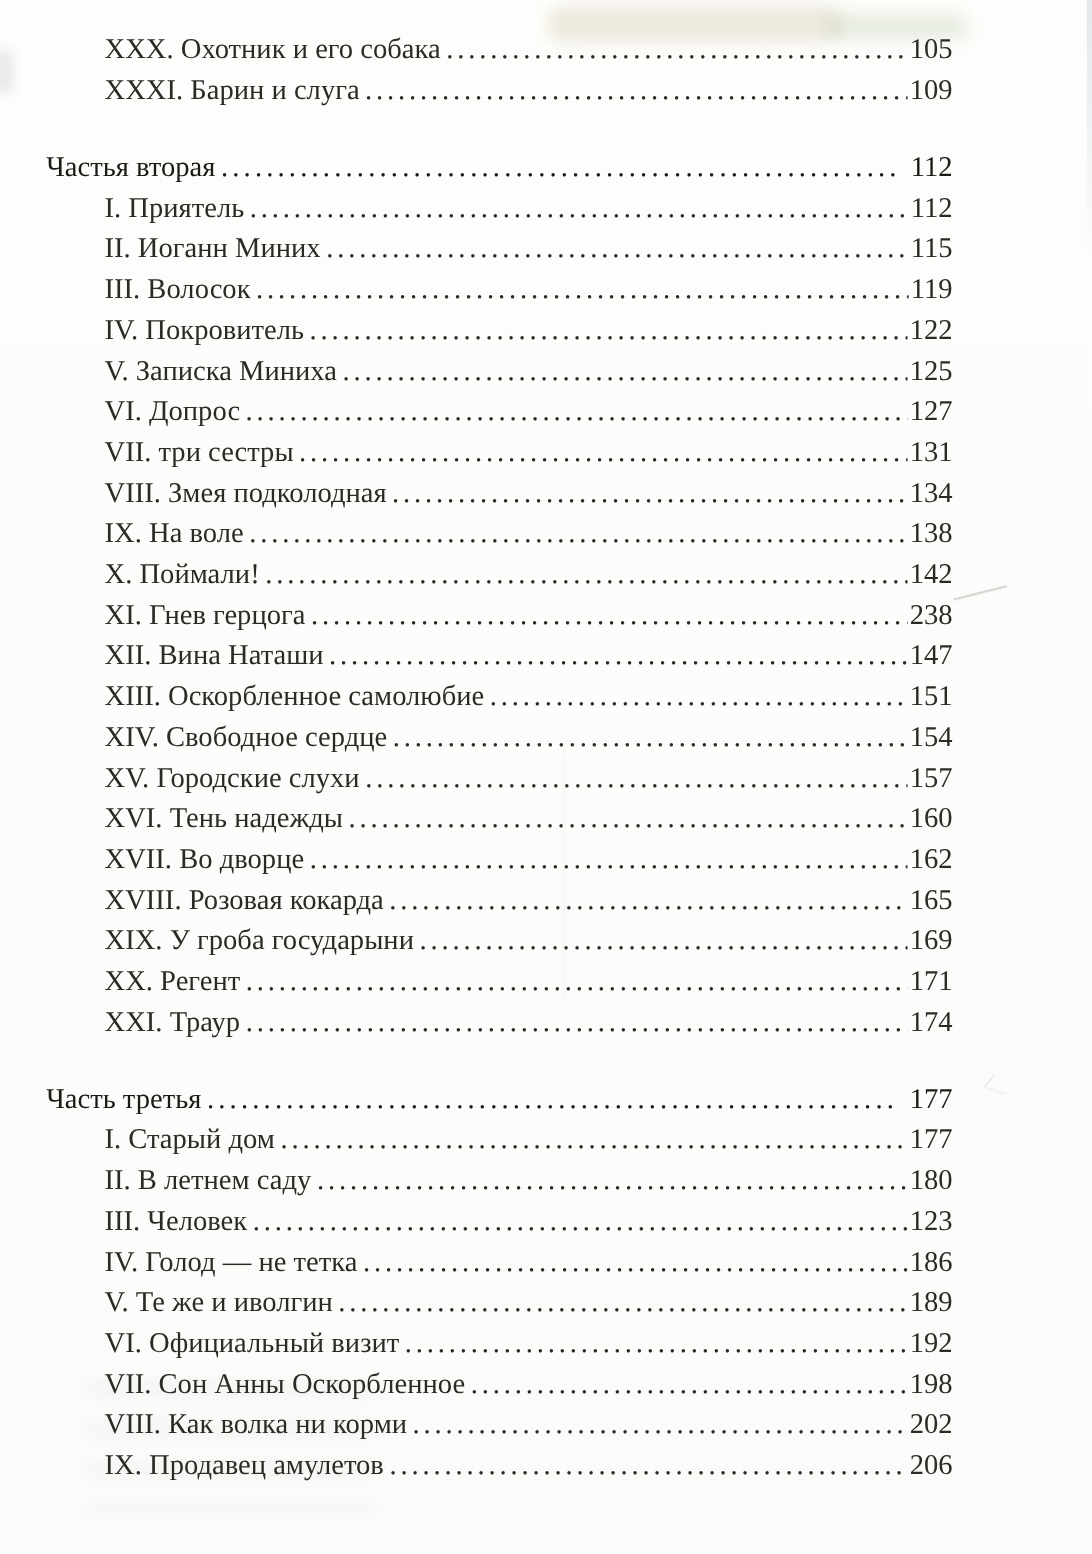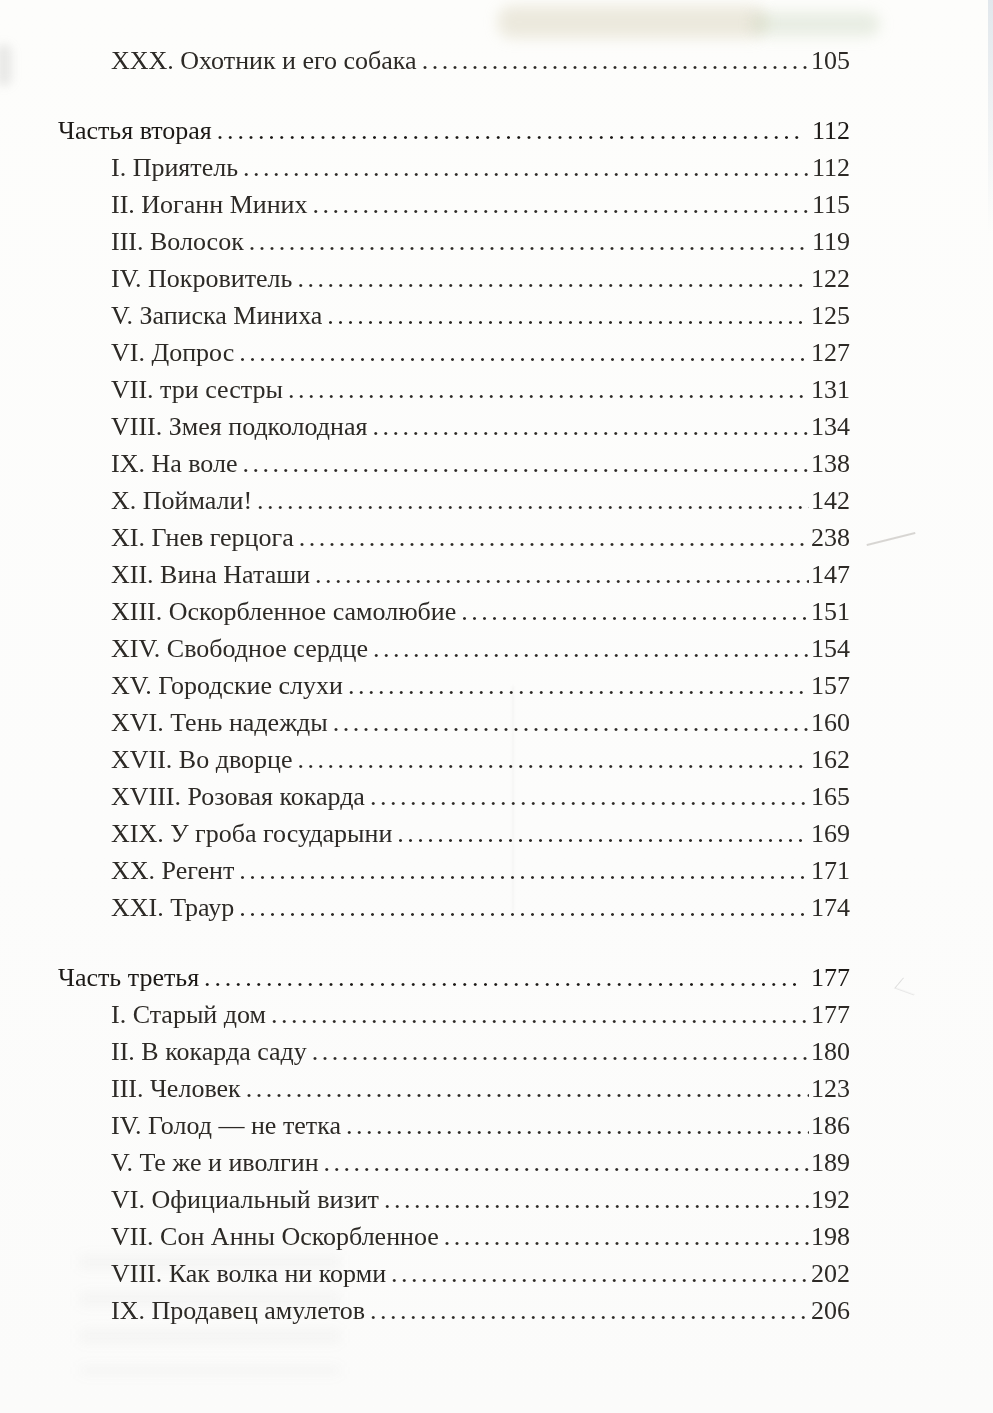--- a/index.html
+++ b/index.html
@@ -74,21 +74,21 @@
   
   .toc {
     position: absolute;
     left: 42px;
     top: 26px;
     width: 824px;
     color: #2d2a26;
     font-size: 26px;
     line-height: 37px;
   }
-  .section { margin: 16px; }
+  .section { margin: 0; }
   .section + .section { margin-top: 33px; }
 
   .row {
     display: flex;
     align-items: baseline;
   }
   .item-row { padding-left: 53px; }
 
   .row .title { white-space: nowrap; }
   .row .dots {
@@ -130,20 +130,25 @@
 
   <main class="toc">
   <section class="section">
 
   <div class="row item-row">
     <span class="title">XXX. Охотник и его собака</span>
     <span class="dots"></span>
     <span class="page-num">105</span>
   </div>
 
+  <div class="row item-row">
+    <span class="title">XXXI. Барин и слуга</span>
+    <span class="dots"></span>
+    <span class="page-num">109</span>
+  </div>
 </section>
 
   <section class="section">
     <div class="row heading-row">
       <span class="title">Частья вторая</span>
       <span class="dots"></span>
       <span class="page-num">112</span>
     </div>
 
   <div class="row item-row">
@@ -280,21 +285,21 @@
       <span class="page-num">177</span>
     </div>
 
   <div class="row item-row">
     <span class="title">I. Старый дом</span>
     <span class="dots"></span>
     <span class="page-num">177</span>
   </div>
 
   <div class="row item-row">
-    <span class="title">II. В кокарда саду</span>
+    <span class="title">II. В летнем саду</span>
     <span class="dots"></span>
     <span class="page-num">180</span>
   </div>
 
   <div class="row item-row">
     <span class="title">III. Человек</span>
     <span class="dots"></span>
     <span class="page-num">123</span>
   </div>
 

